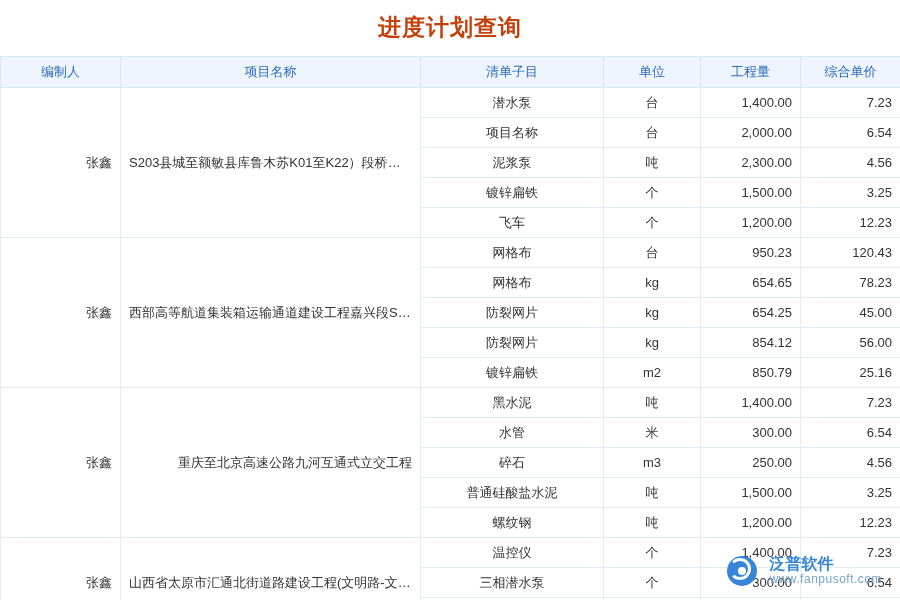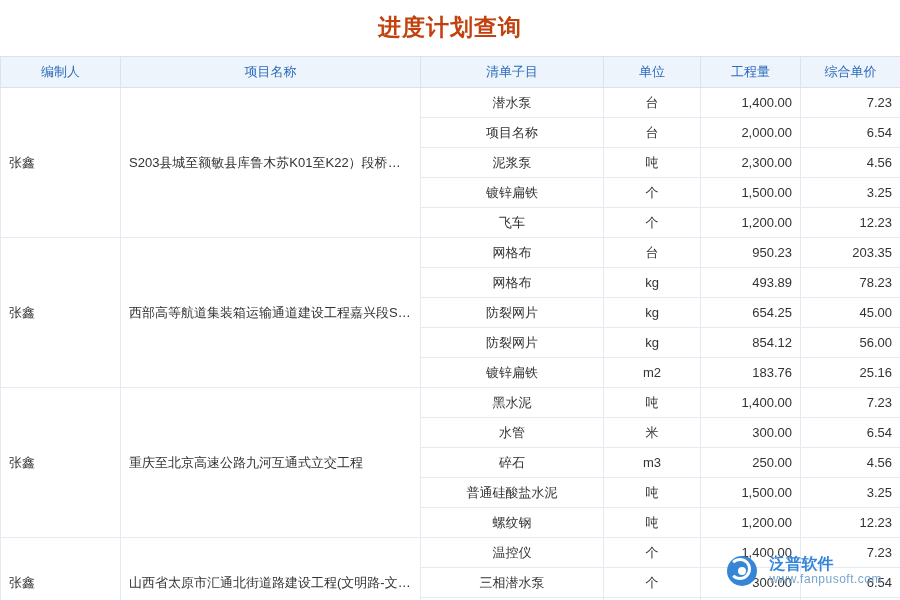--- a/index.html
+++ b/index.html
@@ -42,21 +42,21 @@
     font-size: 13px;
     color: #333333;
     height: 29px;
     padding: 0 8px;
     background: #ffffff;
     white-space: nowrap;
     overflow: hidden;
     text-overflow: ellipsis;
   }
   td.creator, td.project {
-    text-align: left;
+    text-align: right;
     color: #2c6bbd;
     vertical-align: middle;
     border-bottom: 1px solid #e3eaf2;
   }
   td.project {
     font-size: 13px;
     padding: 0 6px;
   }
   td.item {
     text-align: center;
@@ -191,44 +191,44 @@
       <td class="qty">1,200.00</td>
       <td class="price">12.23</td>
     </tr>
 
     <tr>
       <td class="creator" rowspan="5">张鑫</td>
       <td class="project" rowspan="5">西部高等航道集装箱运输通道建设工程嘉兴段SG-1</td>
       <td class="item">网格布</td>
       <td class="unit">台</td>
       <td class="qty">950.23</td>
-      <td class="price">203.35</td>
+      <td class="price">120.43</td>
     </tr>
     <tr>
       <td class="item">网格布</td>
       <td class="unit">kg</td>
-      <td class="qty">493.89</td>
+      <td class="qty">654.65</td>
       <td class="price">78.23</td>
     </tr>
     <tr>
       <td class="item">防裂网片</td>
       <td class="unit">kg</td>
       <td class="qty">654.25</td>
       <td class="price">45.00</td>
     </tr>
     <tr>
       <td class="item">防裂网片</td>
       <td class="unit">kg</td>
       <td class="qty">854.12</td>
       <td class="price">56.00</td>
     </tr>
     <tr>
       <td class="item">镀锌扁铁</td>
       <td class="unit">m2</td>
-      <td class="qty">183.76</td>
+      <td class="qty">850.79</td>
       <td class="price">25.16</td>
     </tr>
 
     <tr>
       <td class="creator" rowspan="5">张鑫</td>
       <td class="project" rowspan="5">重庆至北京高速公路九河互通式立交工程</td>
       <td class="item">黑水泥</td>
       <td class="unit">吨</td>
       <td class="qty">1,400.00</td>
       <td class="price">7.23</td>

